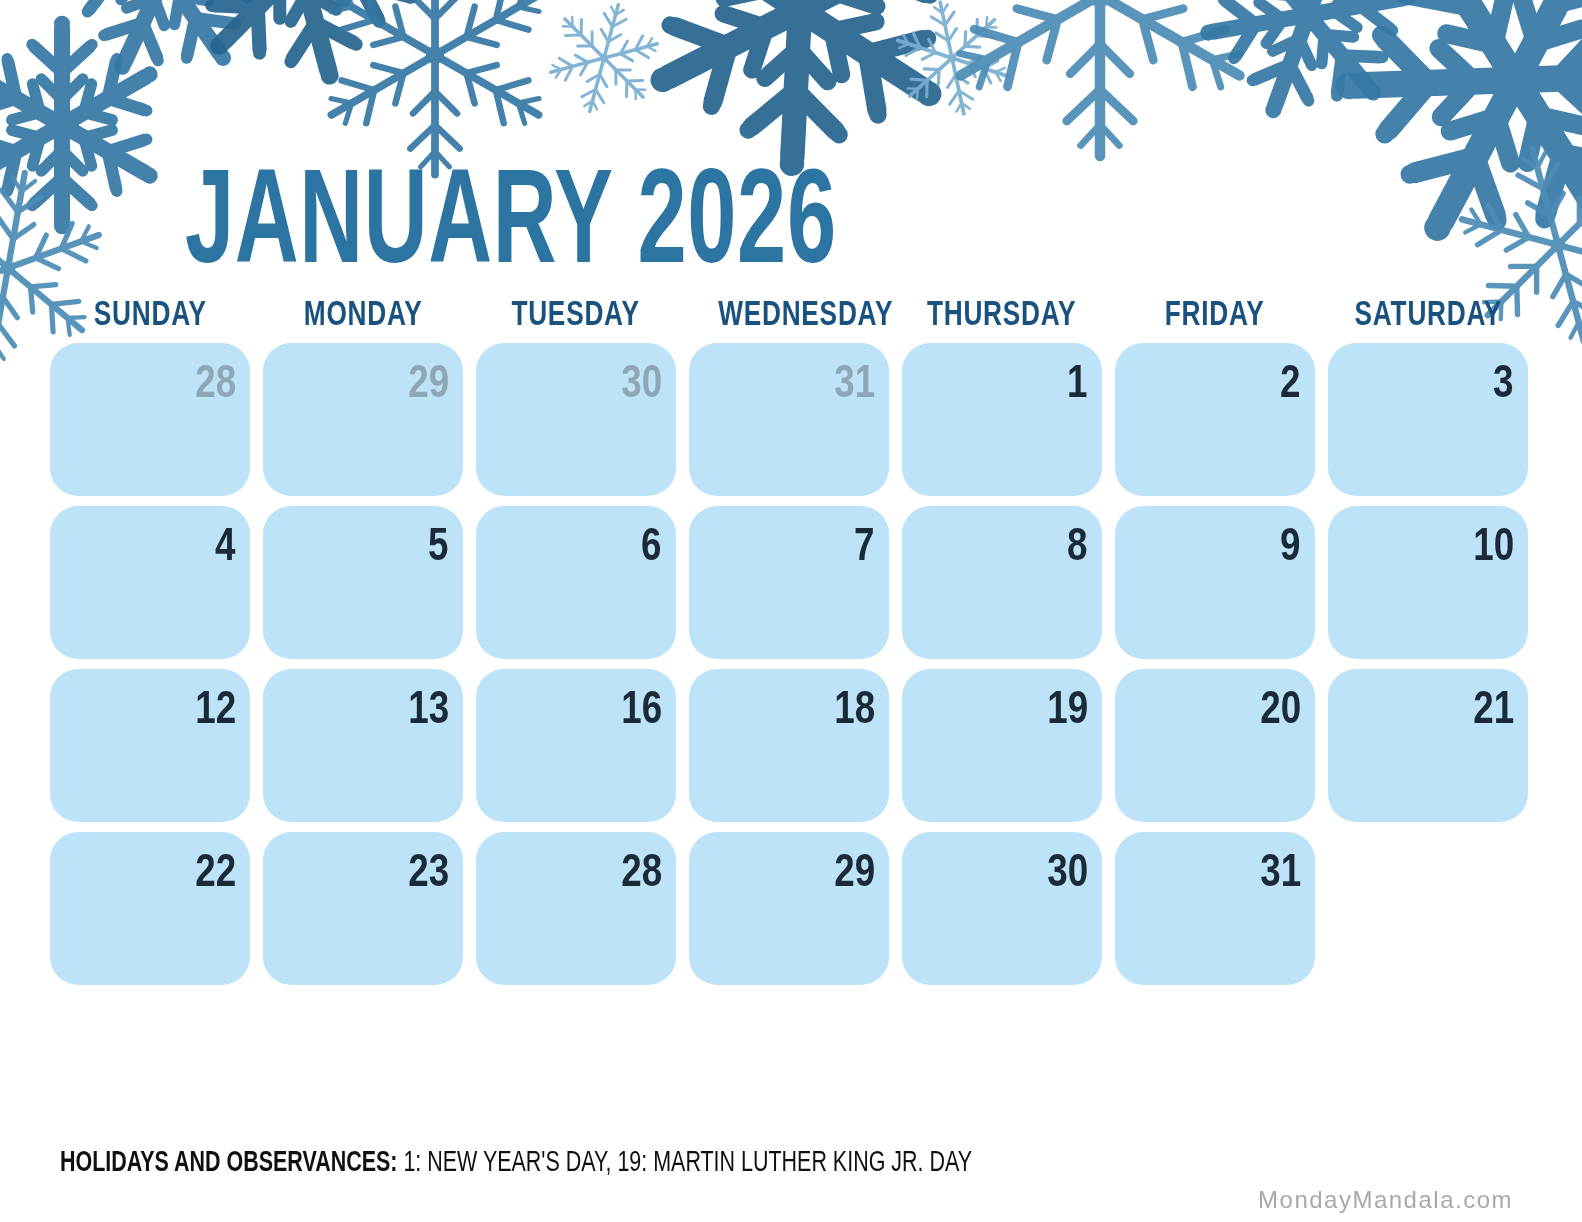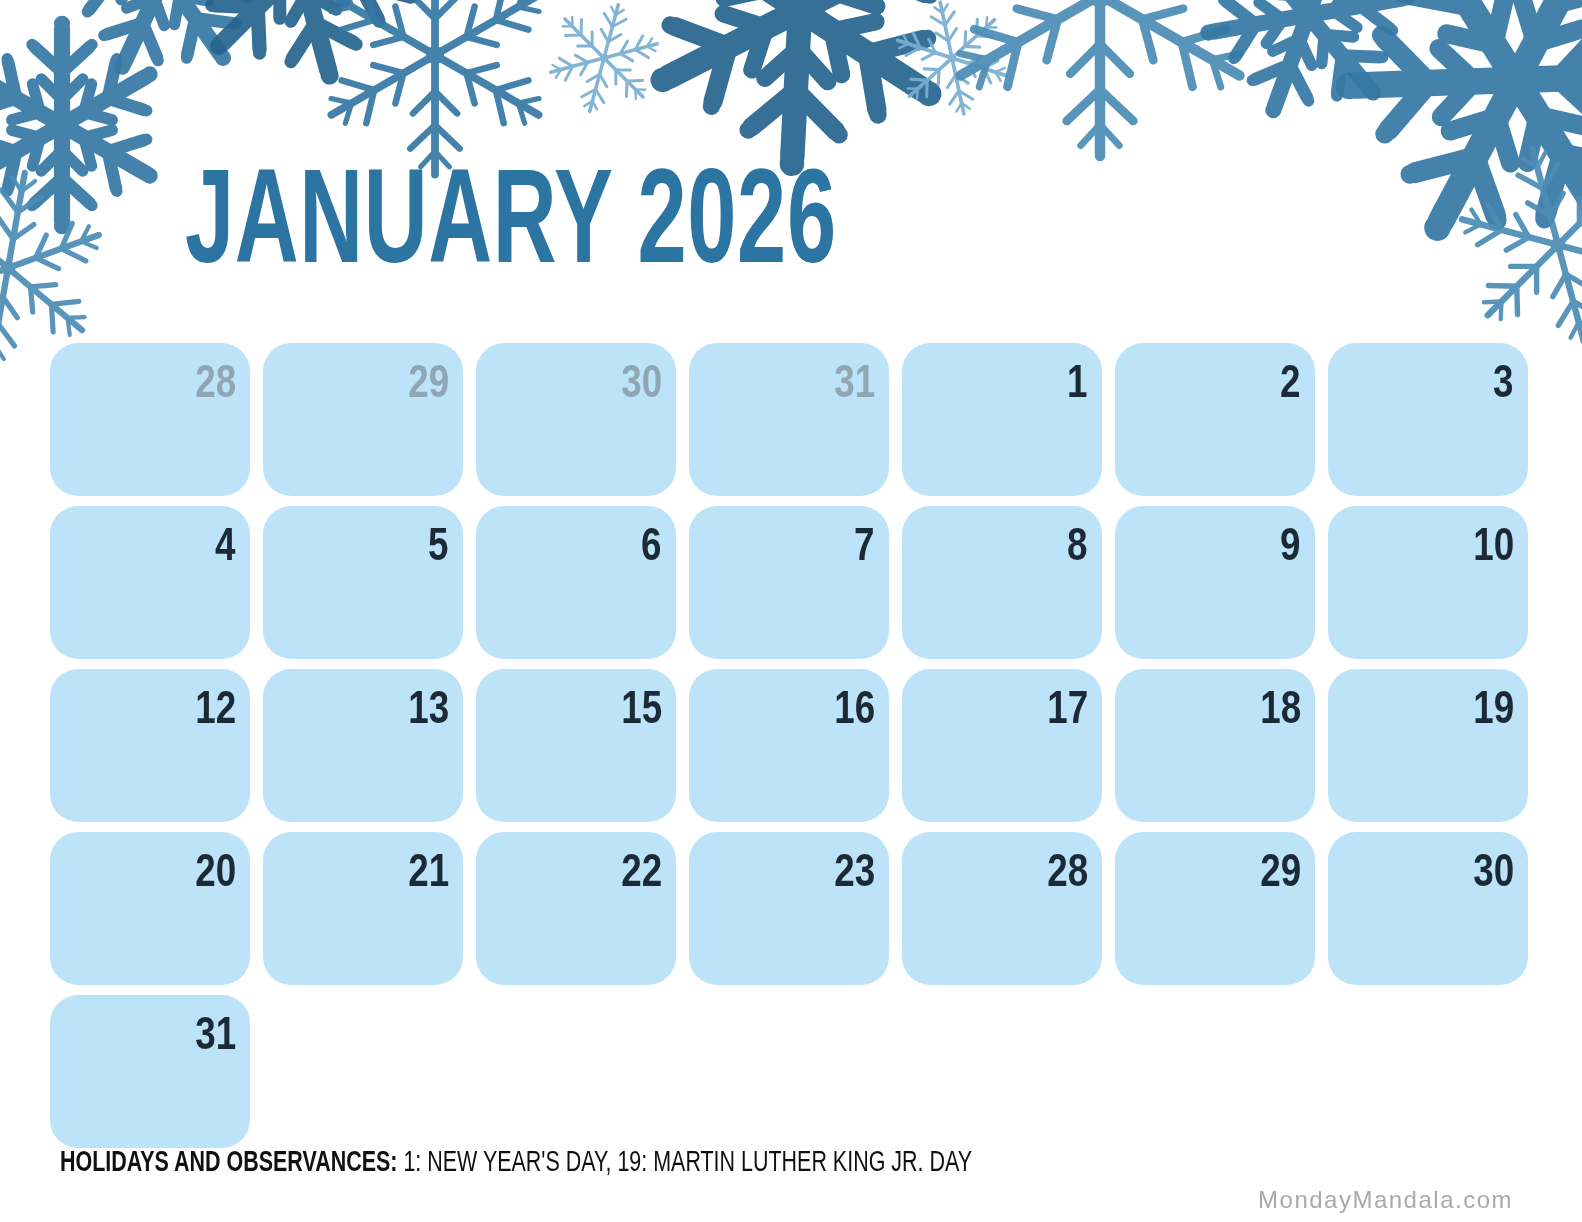--- a/index.html
+++ b/index.html
@@ -157,20 +157,29 @@
     <svg class="flake" viewBox="-100 -100 200 200" style="left:1326px;top:-110px;width:380px;height:380px;color:var(--flake-mid);transform:rotate(28deg)">
         <use href="#flake-thick"></use>
       </svg>
     <svg class="flake" viewBox="-100 -100 200 200" style="left:1450px;top:137px;width:216px;height:216px;color:var(--flake-light);transform:rotate(-15deg)">
         <use href="#flake-thin"></use>
       </svg>
   </div>
 
   <h1 class="title"><span class="squeeze">JANUARY 2026</span></h1>
 
+  <div class="weekday-row" id="weekday-row">
+      <div class="wd"><span>SUNDAY</span></div>
+      <div class="wd"><span>MONDAY</span></div>
+      <div class="wd"><span>TUESDAY</span></div>
+      <div class="wd"><span>WEDNESDAY</span></div>
+      <div class="wd"><span>THURSDAY</span></div>
+      <div class="wd"><span>FRIDAY</span></div>
+      <div class="wd"><span>SATURDAY</span></div>
+    </div>
 
   <div class="grid" id="day-grid">
       <div class="cell muted">
         <span class="num">28</span>
       </div>
       <div class="cell muted">
         <span class="num">29</span>
       </div>
       <div class="cell muted">
         <span class="num">30</span>
@@ -208,29 +217,23 @@
       <div class="cell">
         <span class="num">10</span>
       </div>
       <div class="cell">
         <span class="num">12</span>
       </div>
       <div class="cell">
         <span class="num">13</span>
       </div>
       <div class="cell">
-        <span class="num">15</span>
-      </div>
-      <div class="cell">
         <span class="num">16</span>
       </div>
       <div class="cell">
-        <span class="num">17</span>
-      </div>
-      <div class="cell">
         <span class="num">18</span>
       </div>
       <div class="cell">
         <span class="num">19</span>
       </div>
       <div class="cell">
         <span class="num">20</span>
       </div>
       <div class="cell">
         <span class="num">21</span>

